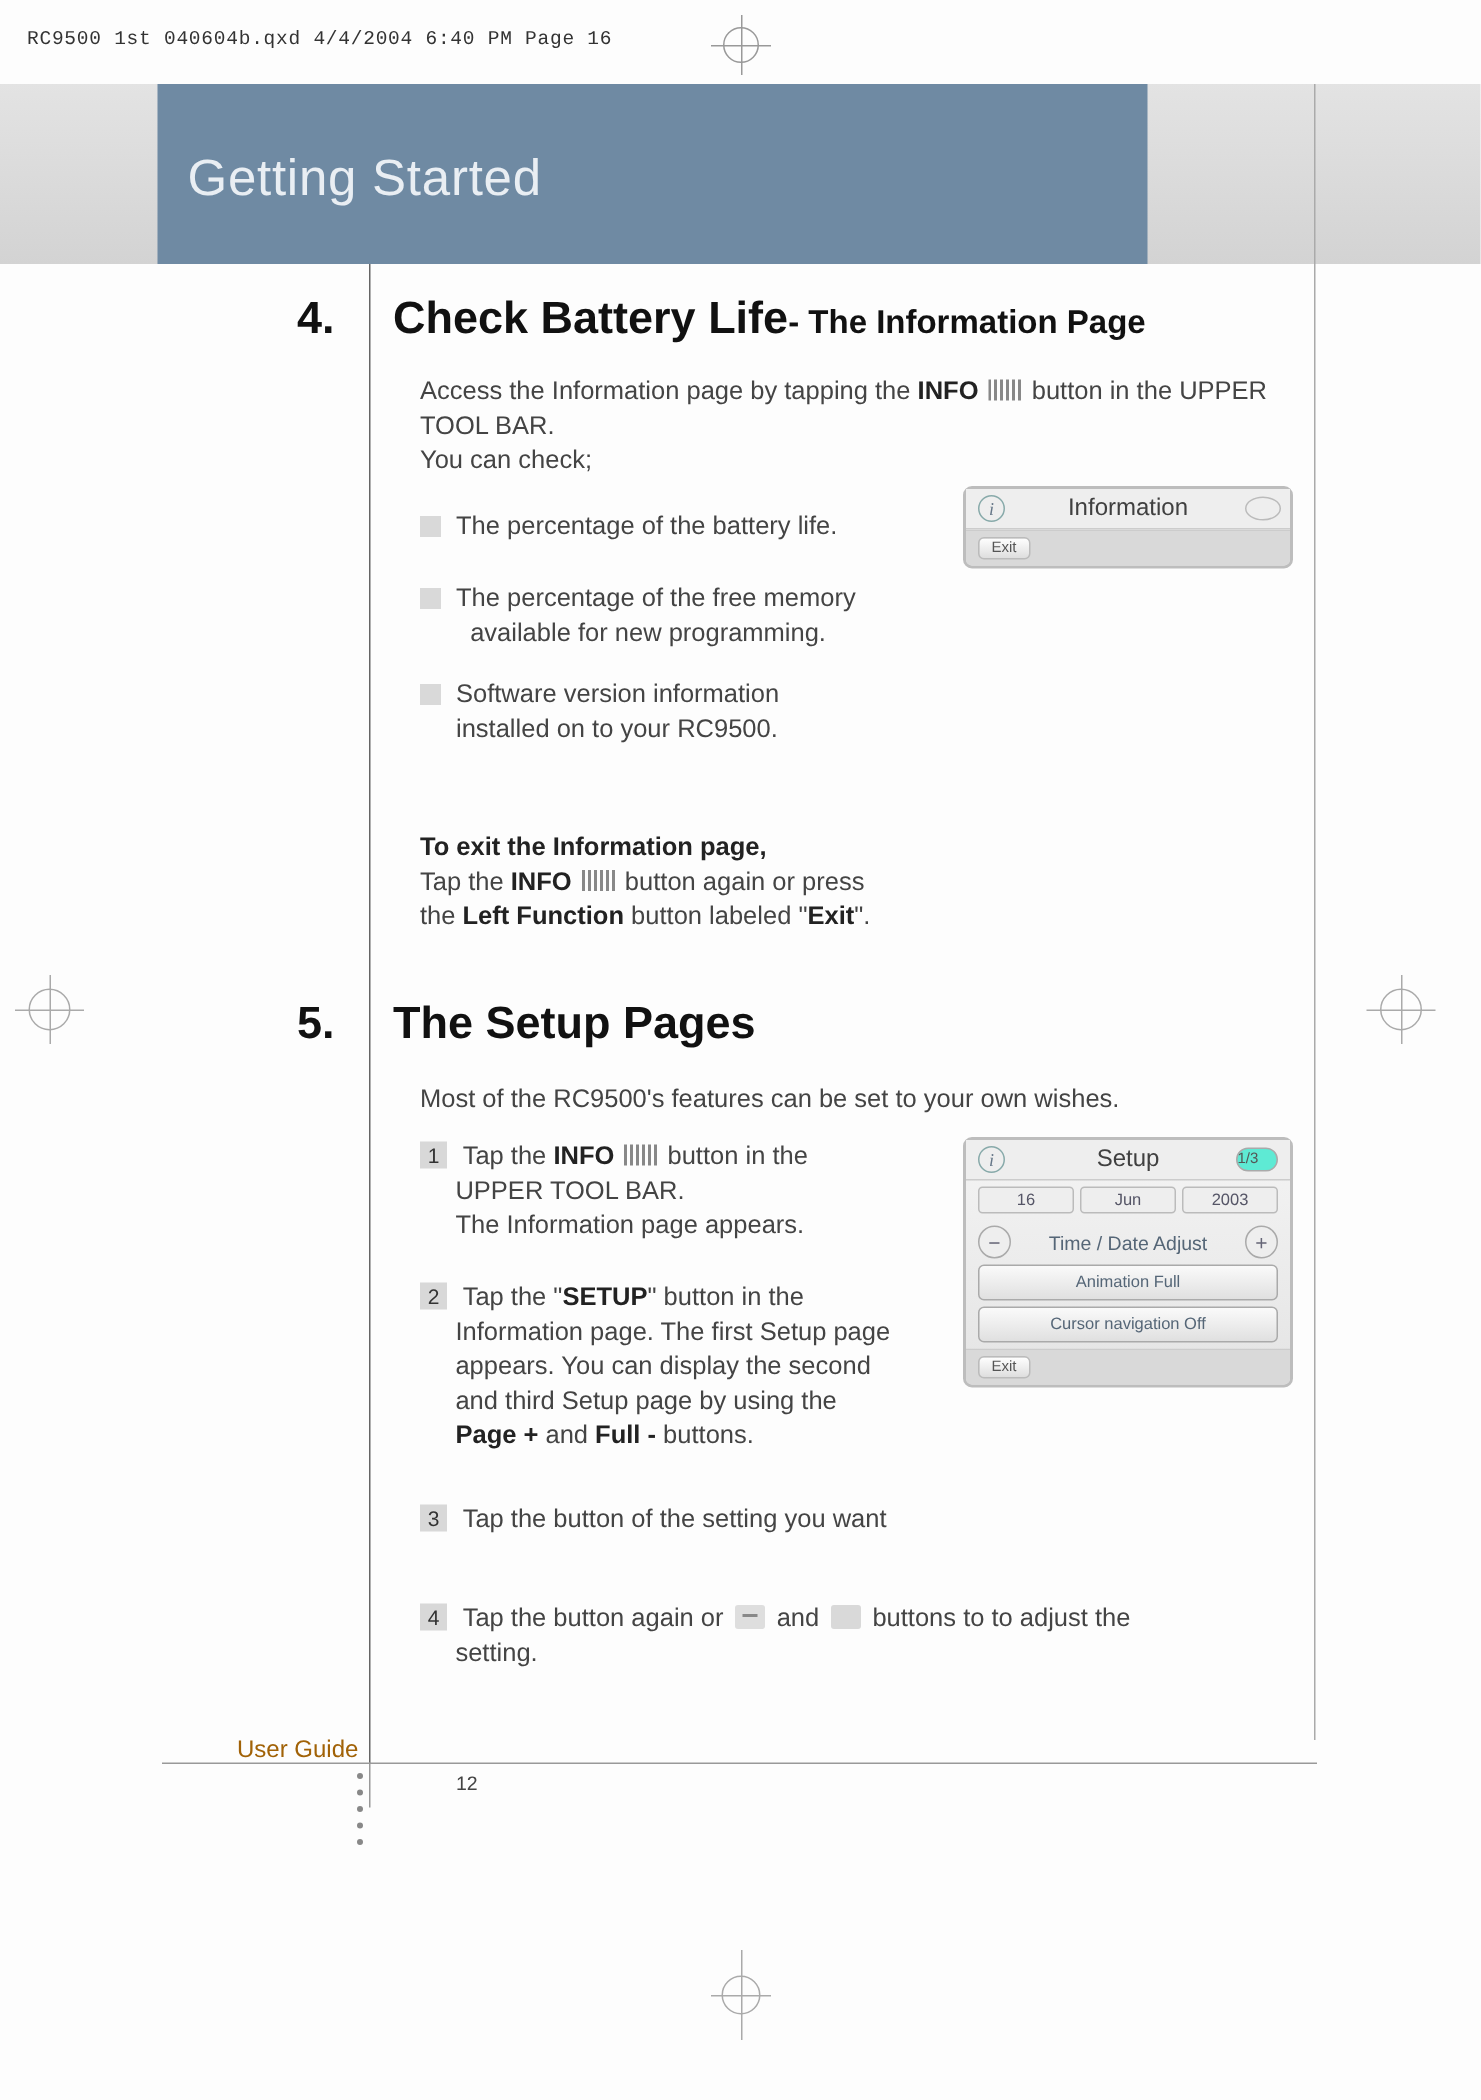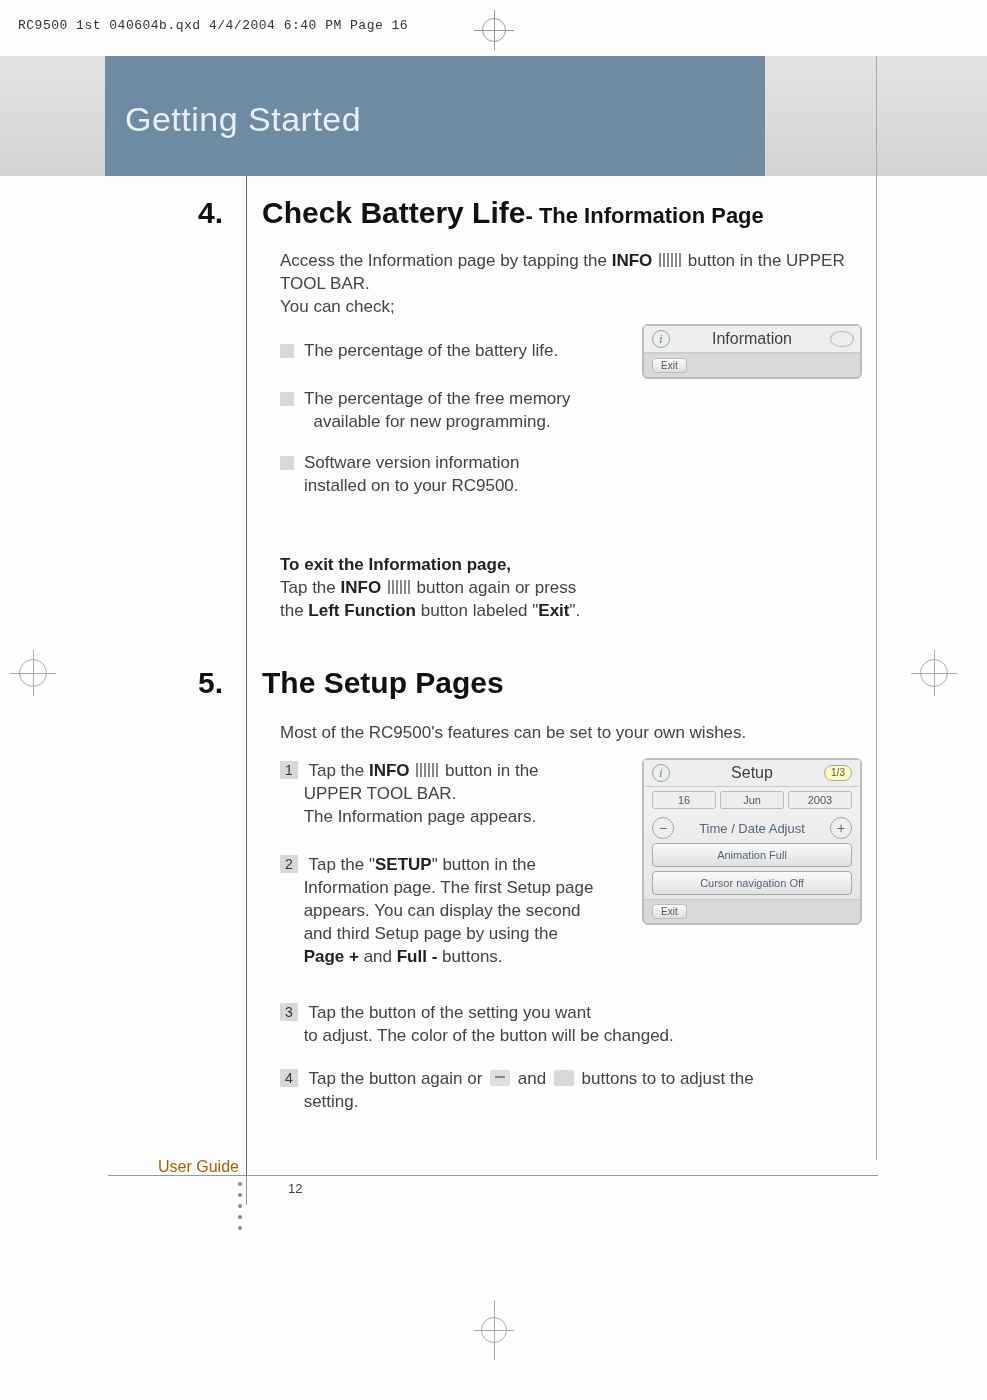--- a/index.html
+++ b/index.html
@@ -167,22 +167,22 @@
     position:relative;
   }
   .device .titlebar .i-ico {
     position:absolute; left:8px;
     width:18px;height:18px;border:1px solid #8aa;border-radius:50%;
     font-style:italic;font-family:Georgia,serif;
     text-align:center;line-height:16px;color:#678;font-size:12px;
   }
   .device .titlebar .pg {
     position:absolute; right:8px;
-    width:28px;height:16px;background:#fef9c3;border:1px solid #aaa;border-radius:8px;
-    font-size:10px;text-align:center;line-height:14px;color:#555;
+    width:28px;height:16px;background:#5eead4;border:1px solid #aaa;border-radius:8px;
+    font-size:10px;line-height:14px;color:#555;
   }
   .device .titlebar .oval {
     position:absolute; right:6px;
     width:24px;height:16px;border:1px solid #bbb;border-radius:50%;
     background:#eee;
   }
   .device .titlebar .t-label {
     font-size:16px;color:#404040;
   }
   .device .row {
@@ -282,21 +282,21 @@
     width:1px;
     height:30px;
     background:#999;
   }
   .pagenum-area{
     position:absolute;
     left:246px;
     top:1181px;
     font-size:13px;
     color:#444;
-    padding-left:42px;
+    padding-left:58px;
   }
   .dotcol{
     position:absolute;
     left:238px;
     top:1182px;
     width:6px;
     height:48px;
     display:flex;
     flex-direction:column;
     justify-content:space-between;
@@ -415,21 +415,21 @@
   <span>Tap the "</span><b>SETUP</b><span>" button in the</span><br>
   &nbsp;&nbsp;&nbsp;&nbsp;&nbsp;<span>Information page. The first Setup page</span><br>
   &nbsp;&nbsp;&nbsp;&nbsp;&nbsp;<span>appears. You can display the second</span><br>
   &nbsp;&nbsp;&nbsp;&nbsp;&nbsp;<span>and third Setup page by using the</span><br>
   &nbsp;&nbsp;&nbsp;&nbsp;&nbsp;<b>Page +</b><span> and </span><b>Full -</b><span> buttons.</span>
 </div>
 
 <div class="para" style="left:280px;top:1002px;width:560px">
   <span class="numbox">3</span>
   <span>Tap the button of the setting you want</span><br>
-  &nbsp;&nbsp;&nbsp;&nbsp;&nbsp;<span>to adjust. The color of the button will be changed.</span>
+  &nbsp;&nbsp;&nbsp;&nbsp;&nbsp;
 </div>
 
 <div class="para" style="left:280px;top:1068px;width:560px">
   <span class="numbox">4</span>
   <span>Tap the button again or </span><span class="sq-icon" style="background:#dedede"><span style="position:absolute;left:5px;top:6px;width:10px;height:2px;background:#888"></span></span><span> and </span><span class="sq-icon"></span><span> buttons to to adjust the</span><br>
   &nbsp;&nbsp;&nbsp;&nbsp;&nbsp;<span>setting.</span>
 </div>
 
 <div class="device device-setup" style="left:642px;top:758px">
   <div class="titlebar">

